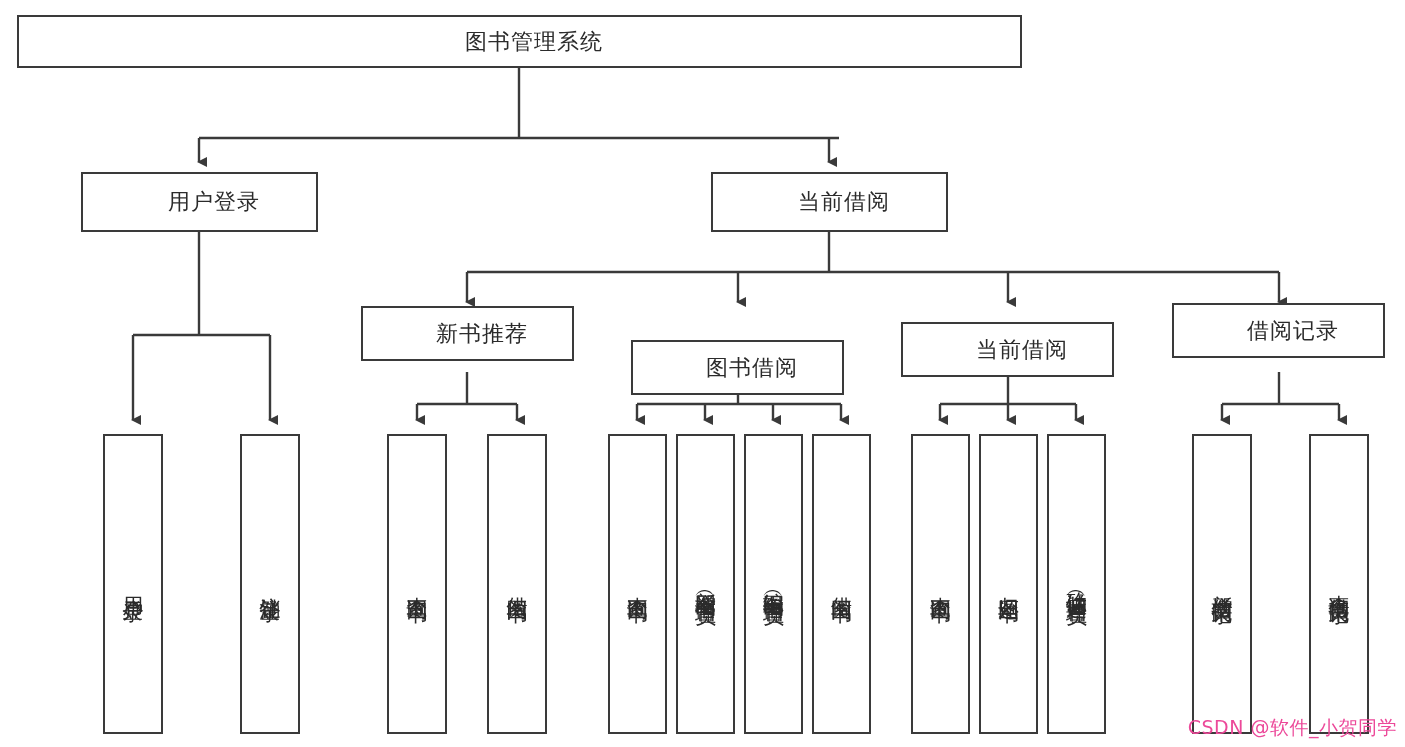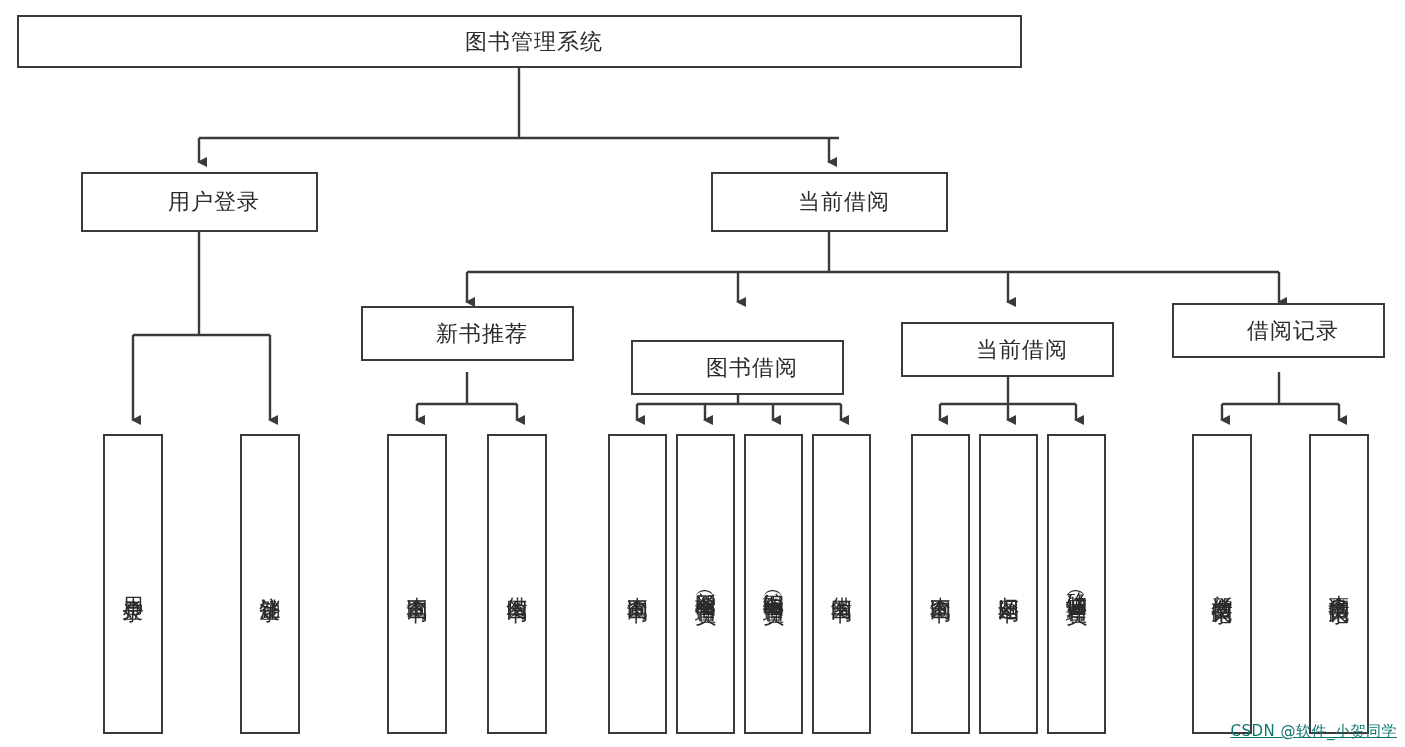--- a/index.html
+++ b/index.html
@@ -50,26 +50,25 @@
     justify-content: center;
     white-space: nowrap;
   }
   .node-label {
     display: block;
   }
   .watermark {
     position: absolute;
     right: 8px;
     bottom: 6px;
-    font-size: 15px;
-    color: #0f766e;
+    font-size: 19px;
+    color: #ec4899;
     letter-spacing: 0.5px;
     white-space: nowrap;
     user-select: none;
-    text-decoration: underline;
   }
 </style>
 </head>
 <body>
 
 <div id="canvas">
 
   <svg id="diagram-svg" viewBox="0 0 1405 747">
     <defs>
       <marker id="arrow" markerWidth="10" markerHeight="10" refX="5" refY="8" orient="auto" markerUnits="userSpaceOnUse">

